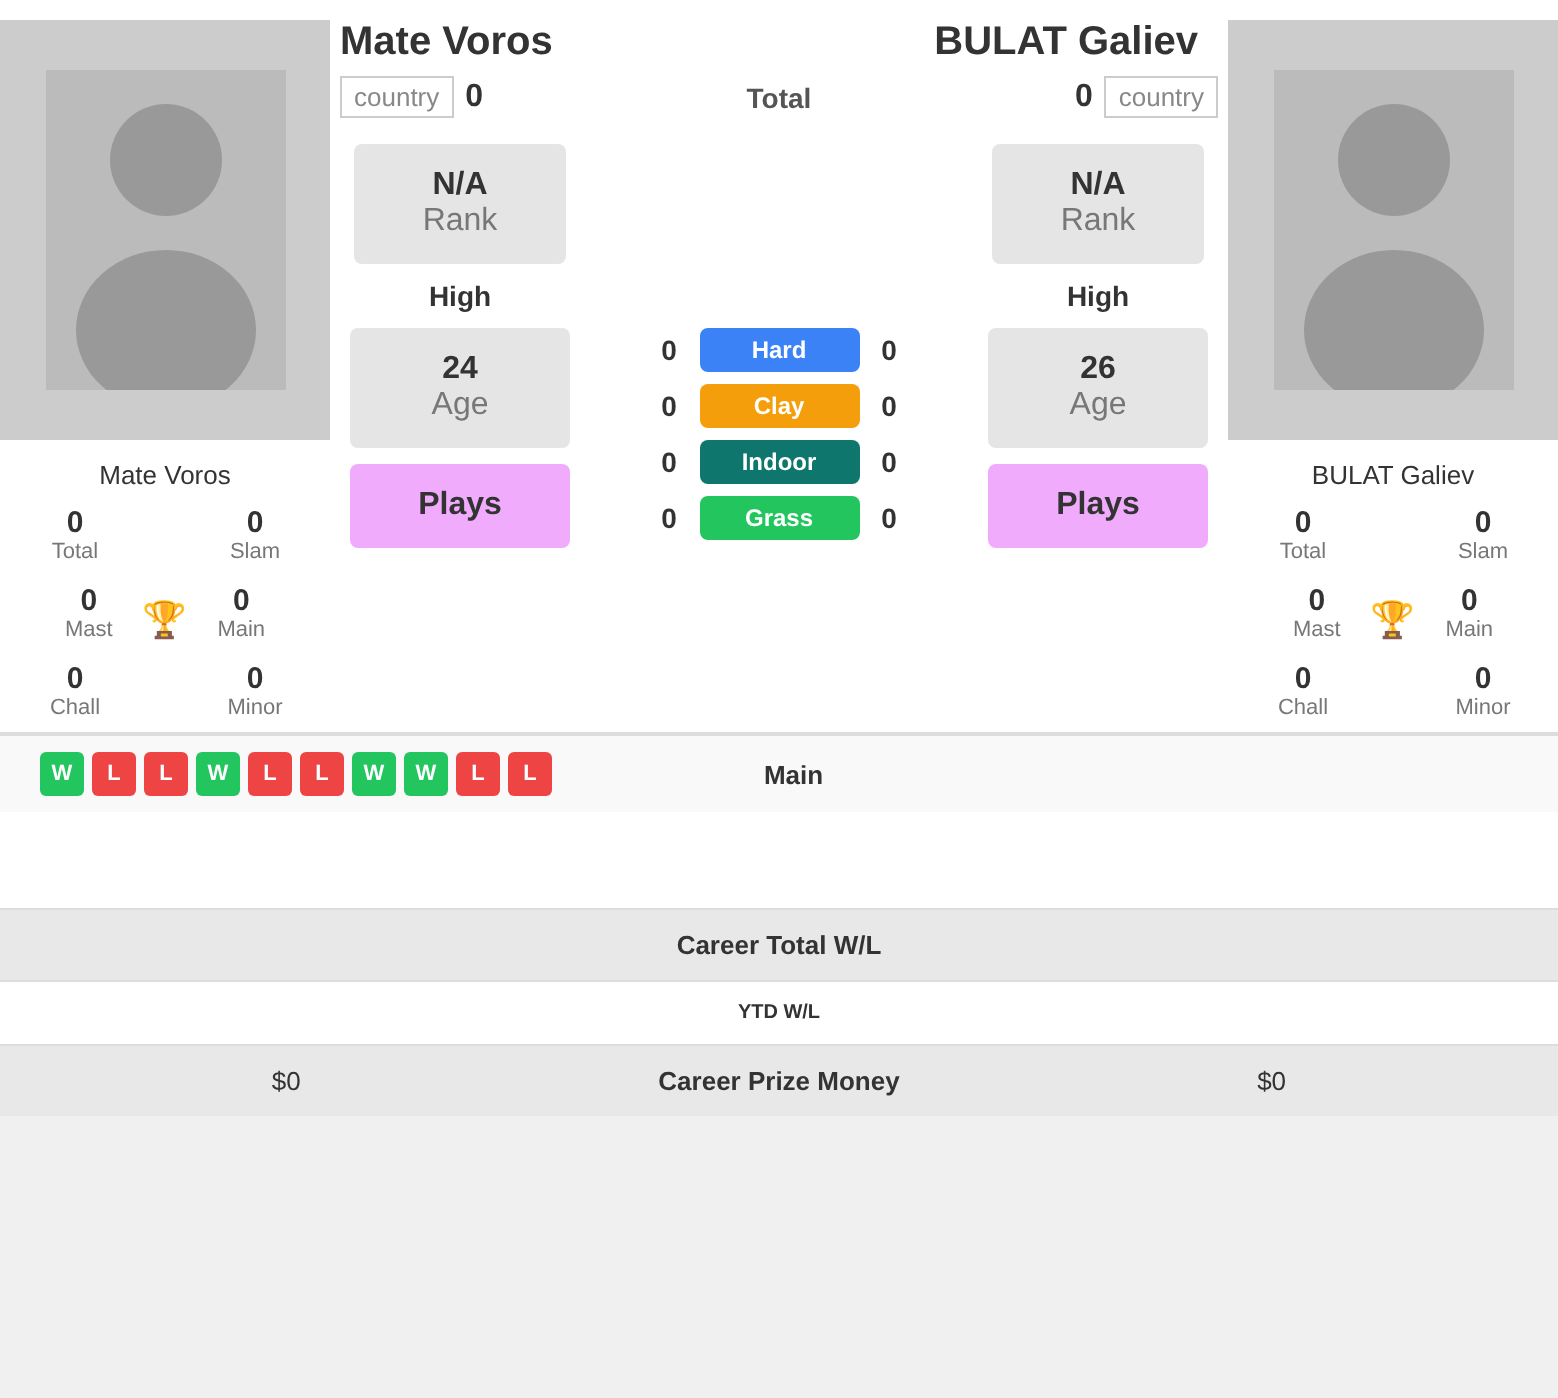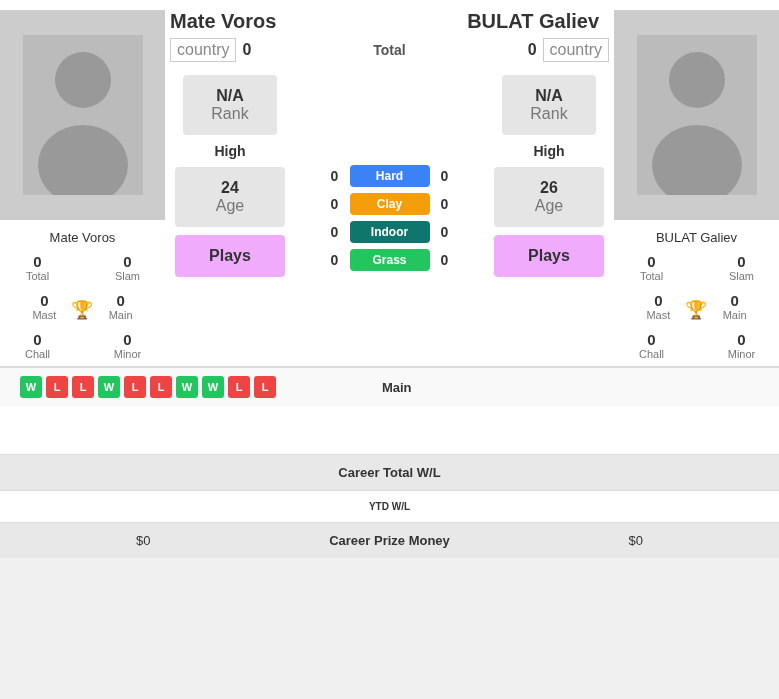--- a/index.html
+++ b/index.html
@@ -92,21 +92,21 @@
     .btn-indoor { background: #0f766e; }
     .btn-grass { background: #22c55e; }
 
     .player-main-name {
       font-size: 20px;
       font-weight: bold;
       color: #333;
     }
 
     .country-img-placeholder {
-      font-size: 16px;
+      font-size: 13px;
       color: #888;
       border: 1px solid #ccc;
       padding: 2px 6px;
     }
 
     .form-badges {
       display: flex;
       gap: 4px;
       align-items: center;
     }
@@ -199,21 +199,21 @@
       padding: 5px 0;
       justify-content: center;
     }
 
     .rank-box {
       background: #e5e5e5;
       border-radius: 4px;
       padding: 12px 12px;
       text-align: center;
       margin-bottom: 8px;
-      width: 94px;
+      width: 106px;
     }
 
     .rank-val { font-size: 16px; font-weight: bold; }
     .rank-lbl { font-size: 16px; color: #777; }
 
     .high-text {
       font-size: 14px;
       font-weight: bold;
       color: #333;
       text-align: center;

